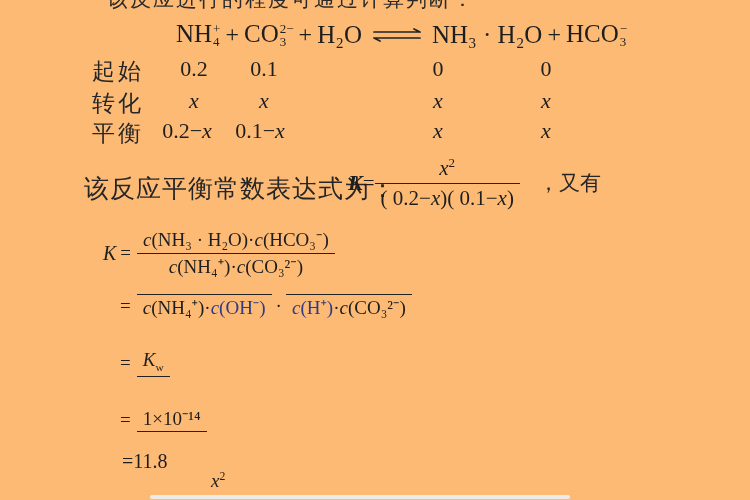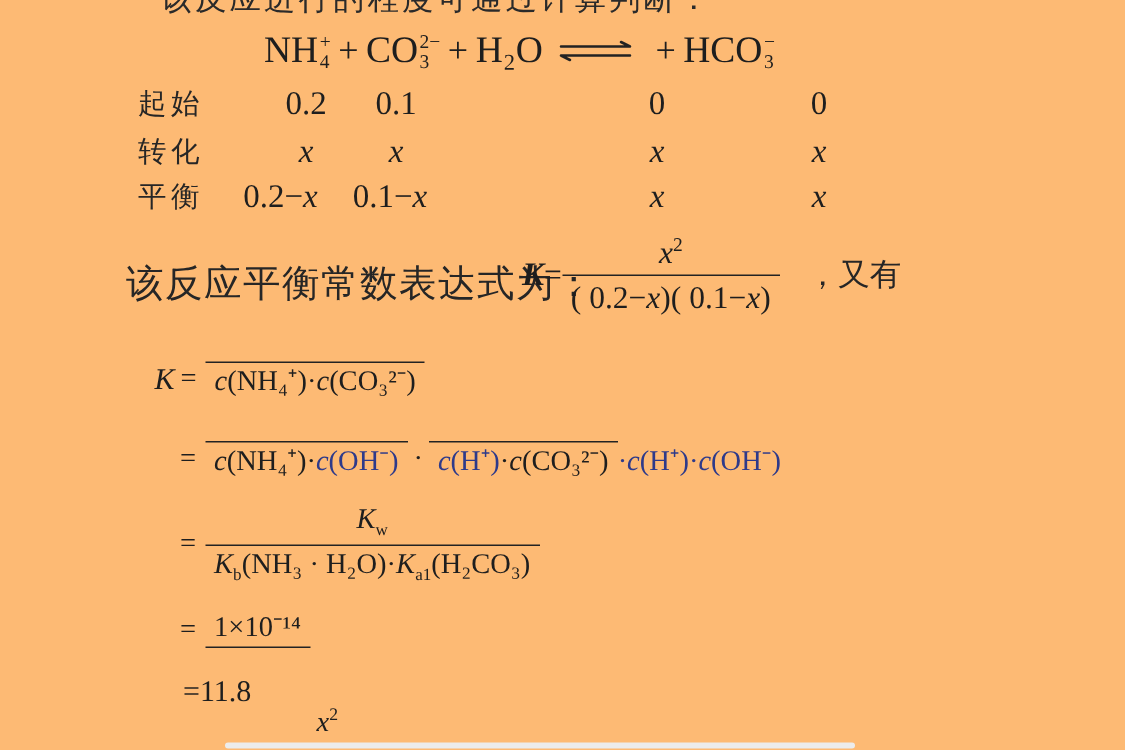--- a/index.html
+++ b/index.html
@@ -14,23 +14,23 @@
   
   .top-clip{position:absolute;left:107px;top:0;width:430px;height:11px;overflow:hidden;}
   .top-clip-text{display:block;margin-top:-15px;font-size:21px;letter-spacing:2px;color:#2a2a2a;}
   
   .equation{position:absolute;left:176px;top:20px;display:flex;align-items:center;font-size:25px;white-space:nowrap;}
   .plus{font-size:24px;margin:0 5px;}
   .ss{display:inline-flex;flex-direction:column;align-items:flex-start;font-size:13px;line-height:1.05;vertical-align:middle;margin-left:1px;transform:translateY(-1px);}
   .eqarrow{margin:0 8px;}
   
   .trow{position:absolute;left:0;width:750px;height:26px;font-size:22px;}
-  .tlabel{position:absolute;left:92px;font-size:19px;letter-spacing:3px;color:#262626;}
+  .tlabel{position:absolute;left:92px;font-size:23px;letter-spacing:3px;color:#262626;}
   .tc{position:absolute;transform:translateX(-50%);white-space:nowrap;}
-  .tc1{left:204px;}
+  .tc1{left:194px;}
   .tc2{left:264px;}
   .tc3{left:438px;}
   .tc4{left:546px;}
   
   .frac{display:inline-flex;flex-direction:column;align-items:center;vertical-align:middle;}
   .fnum,.fden{padding:0 6px;white-space:nowrap;line-height:1.25;}
   .fbar{align-self:stretch;height:0;border-top:1.6px solid #222;margin:1px 0;}
   sup{font-size:62%;}
   sub{font-size:62%;}
   
@@ -69,20 +69,21 @@
     <span class="plus">+</span>
     <span><span>CO</span><span class="ss">
           <span>2−</span>
           <span>3</span>
         </span></span>
     <span class="plus">+</span>
     <span>H₂O</span>
     <svg class="eqarrow" width="54" height="16" viewBox="0 0 54 16">
       <path d="M4 5 H50 M50 5 L44 2 M4 11 H50 M4 11 L10 14" stroke="#222" stroke-width="1.7" fill="none" stroke-linecap="round"></path>
     </svg>
+    <span>NH₃ · H₂O</span>
     <span class="plus">+</span>
     <span><span>HCO</span><span class="ss">
           <span>−</span>
           <span>3</span>
         </span></span>
   </div>
 
   <div class="trow" style="top:56px">
     <span class="tlabel">起始</span>
     <span class="tc tc1">0.2</span>
@@ -114,45 +115,44 @@
         <span class="fbar"></span>
         <span class="fden"><span>( 0.2−</span><span class="i">x</span><span>)( 0.1−</span><span class="i">x</span><span>)</span></span>
       </span>
       <span class="ktail">，又有</span>
   </div>
 
   <div class="dline dl1">
     <span class="i dK">K</span>
     <span class="deq">=</span>
     <span class="frac">
+      <span class="fnum"><span class="i">c</span><span>(NH₃ · H₂O)·</span><span class="i">c</span><span>(HCO₃⁻)</span></span>
       <span class="fbar"></span>
       <span class="fden"><span class="i">c</span><span>(NH₄⁺)·</span><span class="i">c</span><span>(CO₃²⁻)</span></span>
     </span>
   </div>
 
   <div class="dline dl2">
     <span class="deq">=</span>
     <span class="frac">
       <span class="fbar"></span>
       <span class="fden"><span class="i">c</span><span>(NH₄⁺)·</span><span class="blue"><span class="i">c</span><span>(OH⁻)</span></span></span>
     </span>
     <span class="middot">·</span>
     <span class="frac">
       <span class="fbar"></span>
       <span class="fden"><span class="blue"><span class="i">c</span><span>(H⁺)</span></span><span>·</span><span class="i">c</span><span>(CO₃²⁻)</span></span>
     </span>
-    <span class="blue"><span>·</span><span class="i">c</span><span>(H⁺)·</span><span class="i">c</span><span>(OH⁻)</span></span>
   </div>
 
   <div class="dline dl3">
     <span class="deq">=</span>
     <span class="frac">
       <span class="fnum"><span class="i">K</span><sub class="ksub">w</sub></span>
       <span class="fbar"></span>
-      <span class="fden"><span class="i">K</span><sub class="ksub">b</sub><span>(NH₃ · H₂O)·</span><span class="i">K</span><sub class="ksub">a1</sub><span>(H₂CO₃)</span></span>
     </span>
   </div>
 
   <div class="dline dl4">
     <span class="deq">=</span>
     <span class="frac">
       <span class="fnum">1×10⁻¹⁴</span>
       <span class="fbar"></span>
     </span>
   </div>

